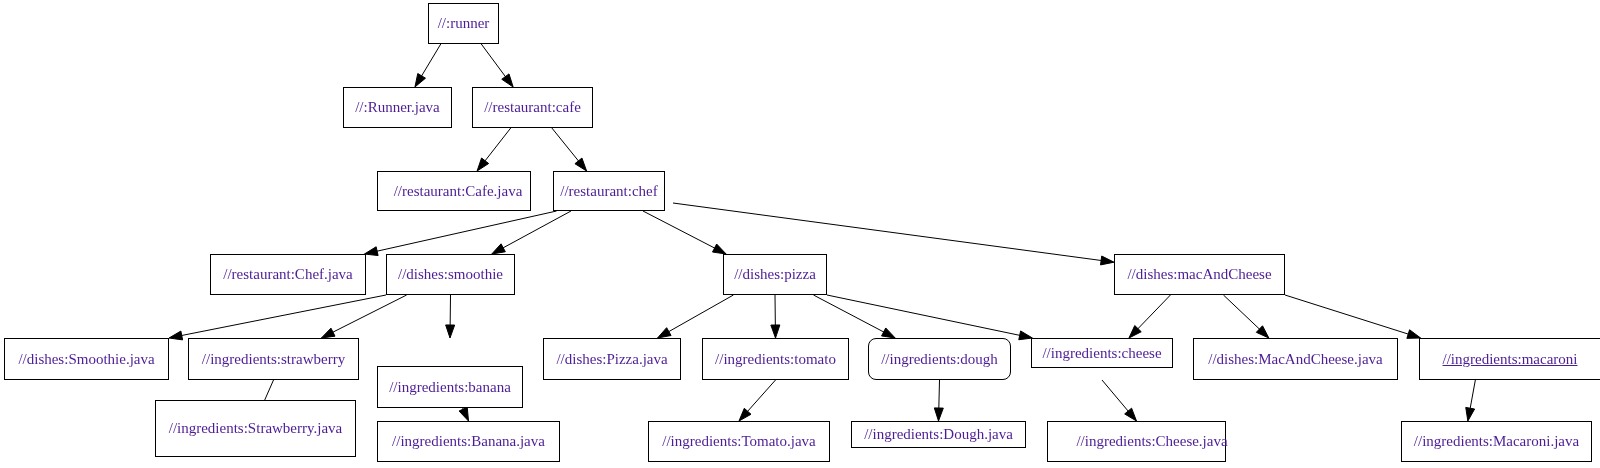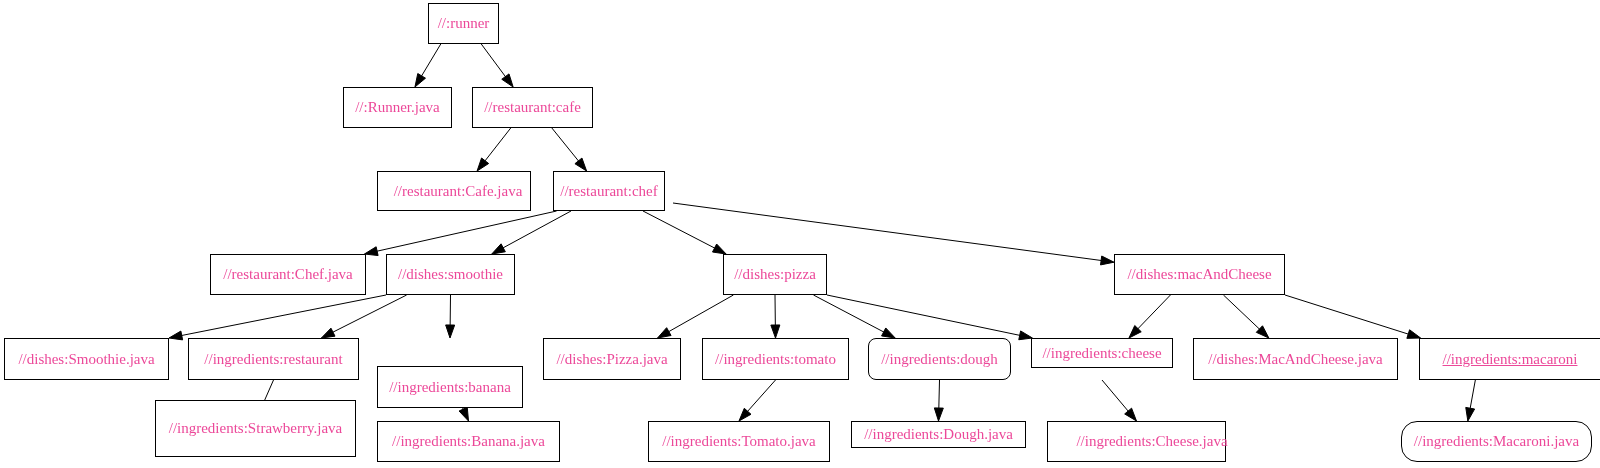--- a/index.html
+++ b/index.html
@@ -28,21 +28,21 @@
   }
   .edges-layer polygon {
     fill: #000000;
     stroke: #000000;
   }
   .node {
     position: absolute;
     box-sizing: border-box;
     background: #ffffff;
     border: 1px solid #000000;
-    color: #ec4899;
+    color: #4c1d95;
     font-size: 15px;
     line-height: 1;
     display: flex;
     align-items: center;
     justify-content: center;
     white-space: nowrap;
     z-index: 2;
   }
 </style>
 </head>
@@ -151,28 +151,28 @@
       <div class="node" style="left: 428px; top: 3px; width: 71px; height: 41px;">//:runner</div>
       <div class="node" style="left: 343px; top: 87px; width: 109px; height: 41px;">//:Runner.java</div>
       <div class="node" style="left: 472px; top: 87px; width: 121px; height: 41px;">//restaurant:cafe</div>
       <div class="node" style="left: 377px; top: 171px; width: 154px; height: 40px; padding-left: 8px;">//restaurant:Cafe.java</div>
       <div class="node" style="left: 553px; top: 171px; width: 112px; height: 40px;">//restaurant:chef</div>
       <div class="node" style="left: 210px; top: 254px; width: 156px; height: 41px;">//restaurant:Chef.java</div>
       <div class="node" style="left: 386px; top: 254px; width: 129px; height: 41px;">//dishes:smoothie</div>
       <div class="node" style="left: 723px; top: 254px; width: 104px; height: 41px;">//dishes:pizza</div>
       <div class="node" style="left: 1114px; top: 254px; width: 171px; height: 41px;">//dishes:macAndCheese</div>
       <div class="node" style="left: 4px; top: 338px; width: 165px; height: 42px;">//dishes:Smoothie.java</div>
-      <div class="node" style="left: 188px; top: 338px; width: 171px; height: 42px;">//ingredients:restaurant</div>
+      <div class="node" style="left: 188px; top: 338px; width: 171px; height: 42px;">//ingredients:strawberry</div>
       <div class="node" style="left: 377px; top: 338px; width: 146px; height: 42px; margin-top: 28px;">//ingredients:banana</div>
       <div class="node" style="left: 543px; top: 338px; width: 138px; height: 42px;">//dishes:Pizza.java</div>
       <div class="node" style="left: 702px; top: 338px; width: 147px; height: 42px;">//ingredients:tomato</div>
       <div class="node" style="left: 868px; top: 338px; width: 143px; height: 42px; border-radius: 8px;">//ingredients:dough</div>
       <div class="node" style="left: 1031px; top: 338px; width: 142px; height: 30px;">//ingredients:cheese</div>
       <div class="node" style="left: 1193px; top: 338px; width: 205px; height: 42px;">//dishes:MacAndCheese.java</div>
       <div class="node" style="left: 1419px; top: 338px; width: 182px; height: 42px; text-decoration: underline;">//ingredients:macaroni</div>
       <div class="node" style="left: 155px; top: 400px; width: 201px; height: 57px;">//ingredients:Strawberry.java</div>
       <div class="node" style="left: 377px; top: 421px; width: 183px; height: 41px;">//ingredients:Banana.java</div>
       <div class="node" style="left: 648px; top: 421px; width: 182px; height: 41px;">//ingredients:Tomato.java</div>
       <div class="node" style="left: 851px; top: 421px; width: 175px; height: 27px;">//ingredients:Dough.java</div>
       <div class="node" style="left: 1047px; top: 421px; width: 179px; height: 41px; padding-left: 31px;">//ingredients:Cheese.java</div>
-      <div class="node" style="left: 1401px; top: 421px; width: 191px; height: 41px; border-radius: 16px;">//ingredients:Macaroni.java</div>
+      <div class="node" style="left: 1401px; top: 421px; width: 191px; height: 41px;">//ingredients:Macaroni.java</div>
     </div>
 </div>
 
 </body></html>

